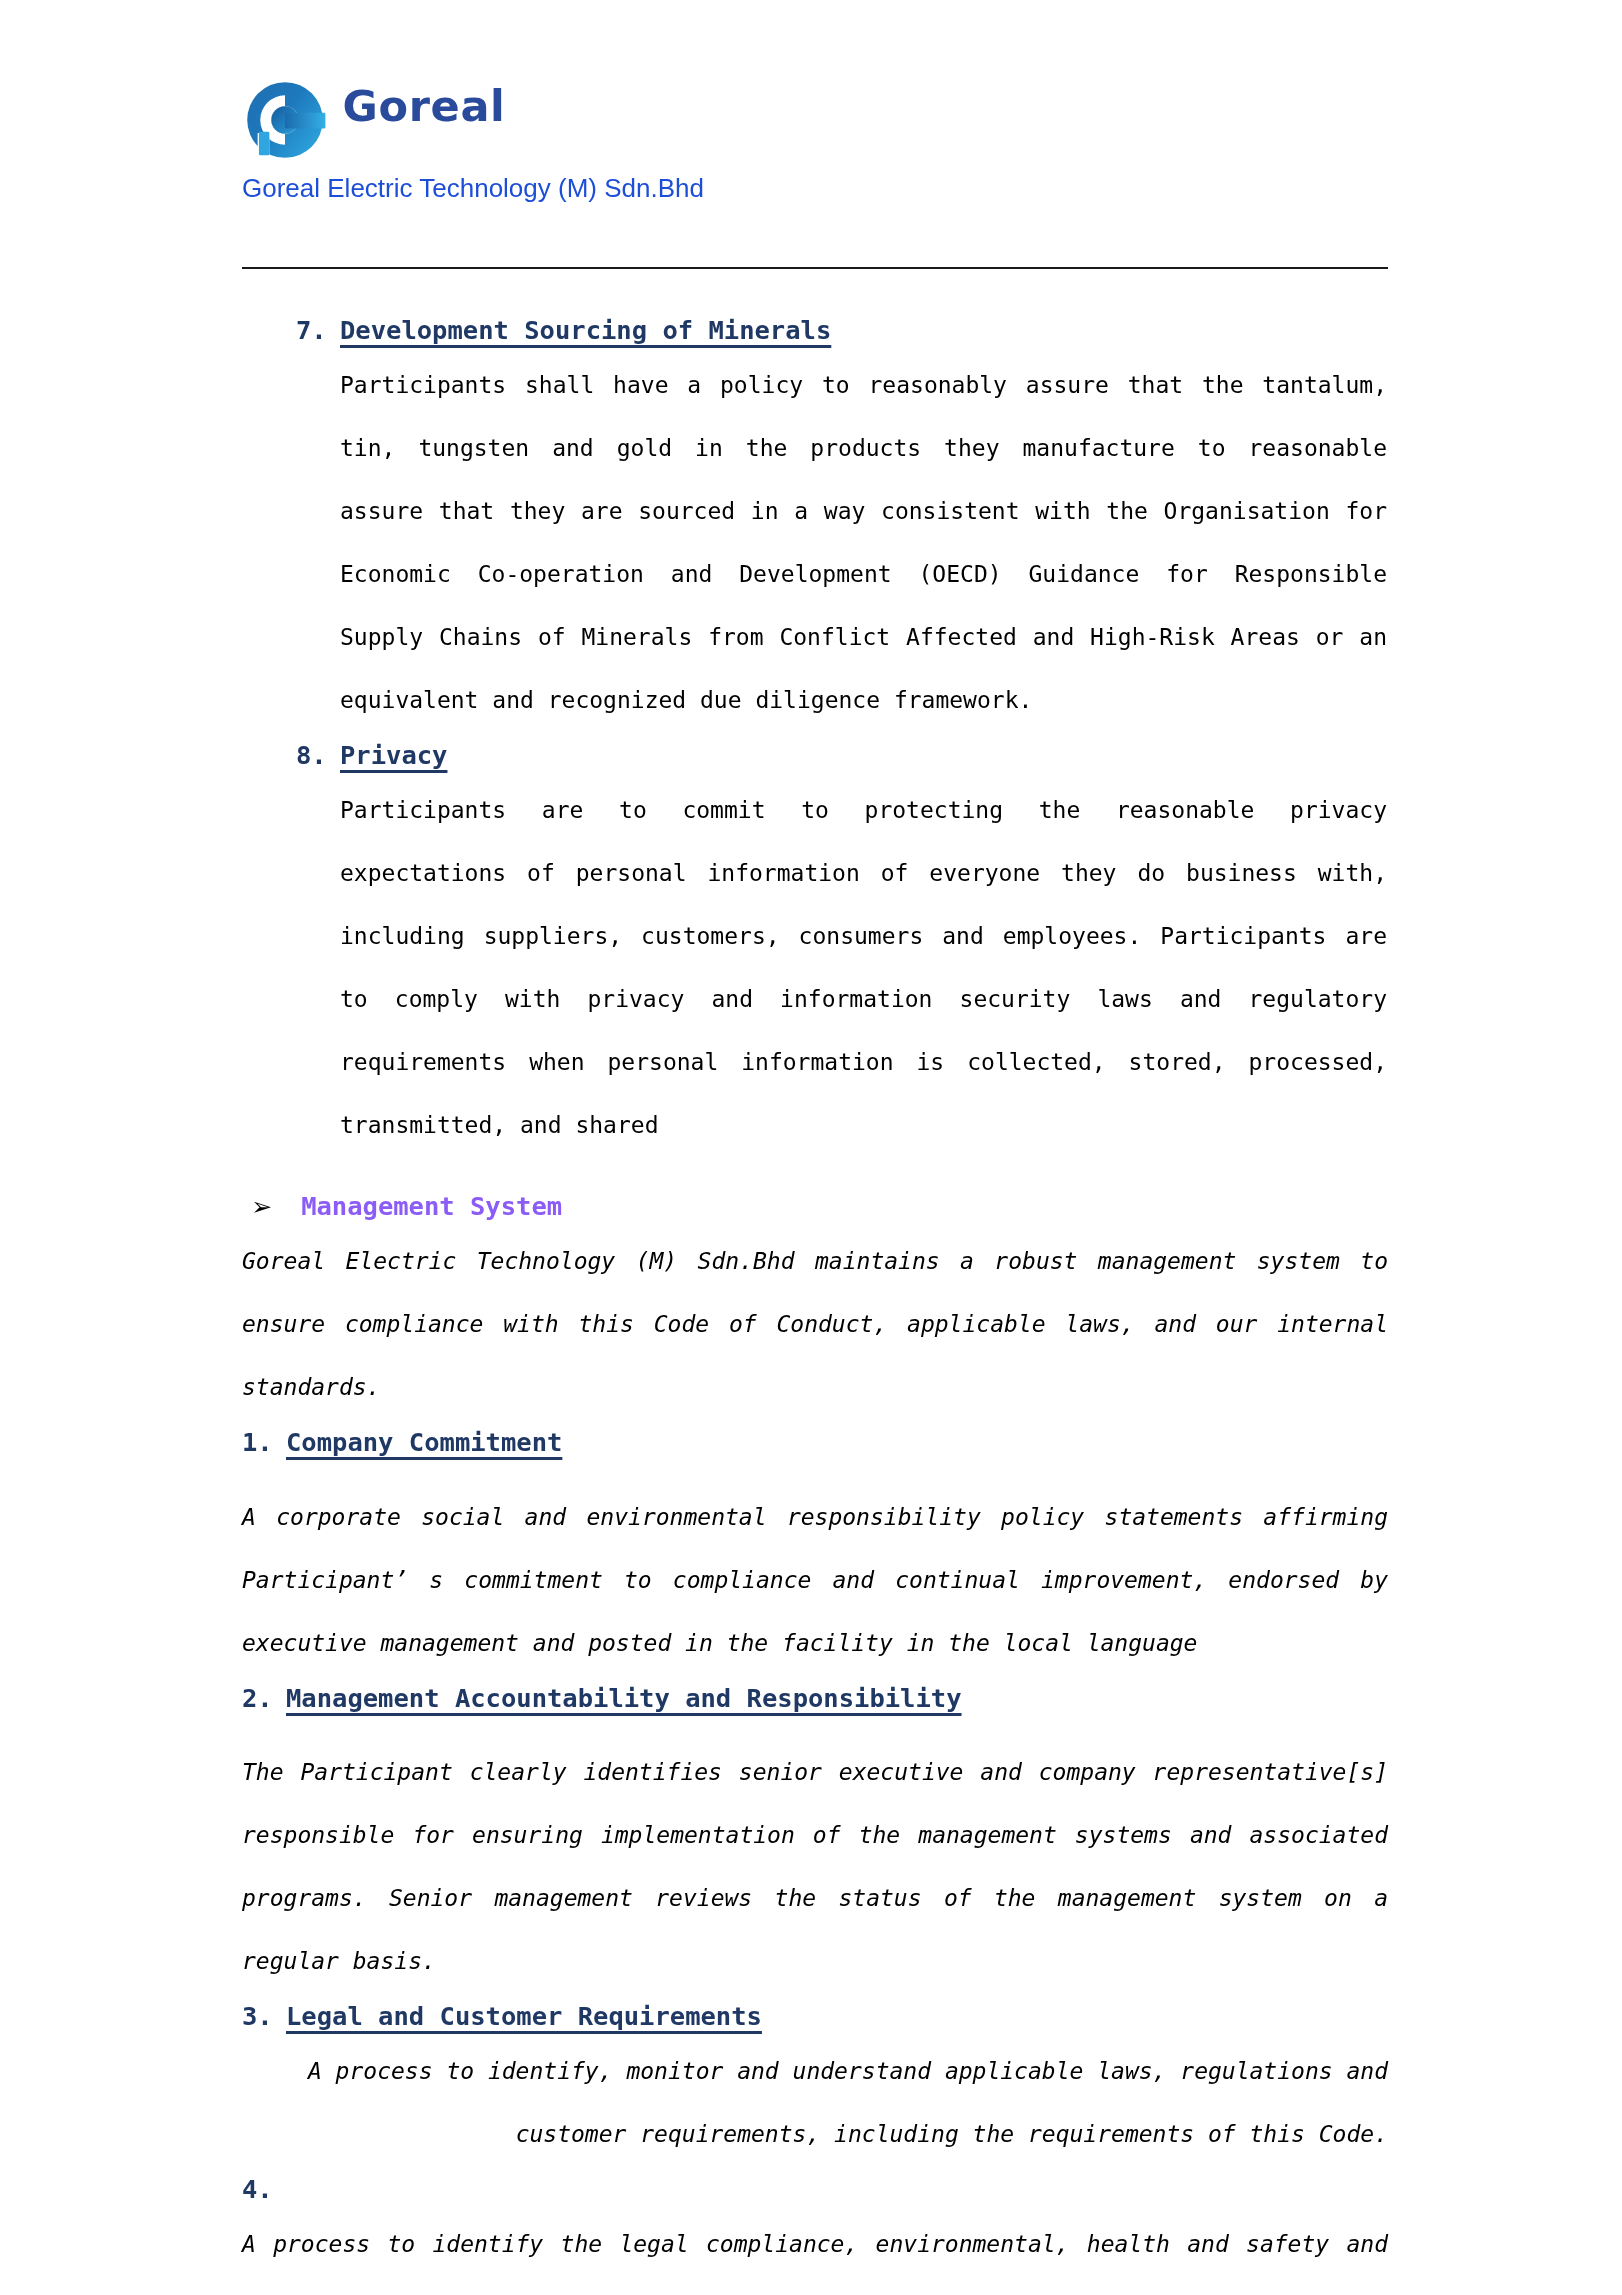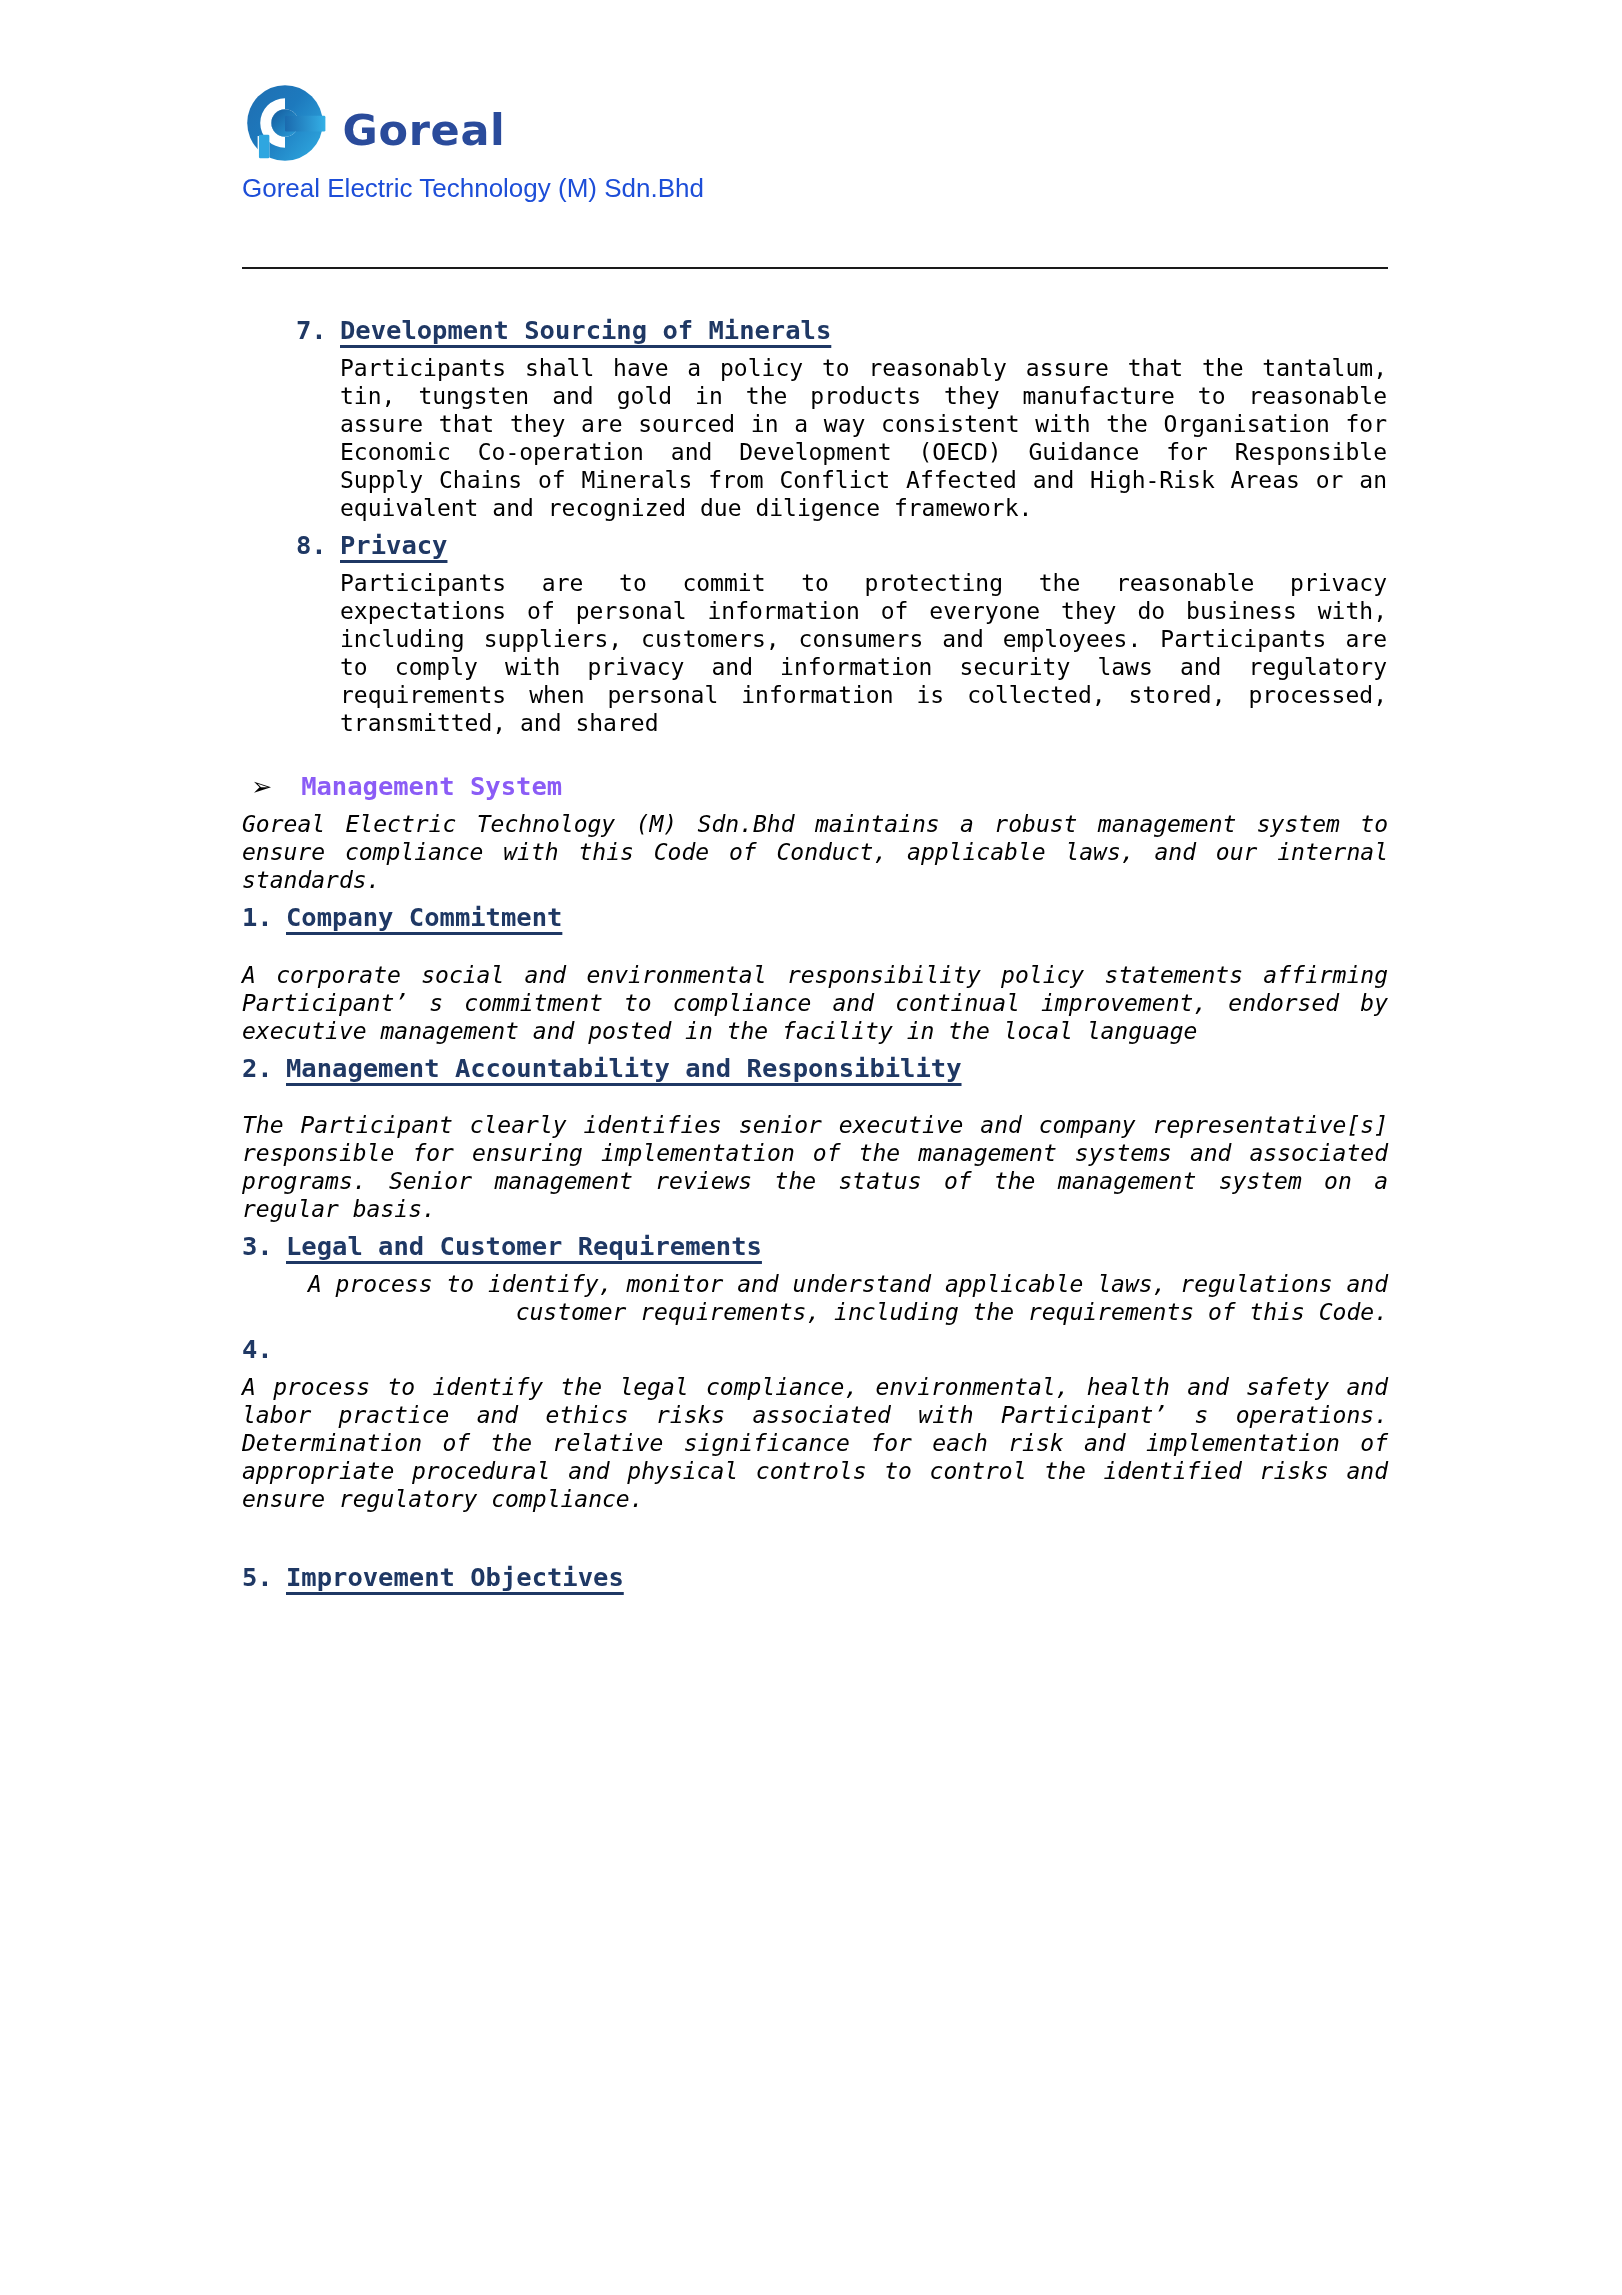--- a/index.html
+++ b/index.html
@@ -26,21 +26,21 @@
   
   .header {
     position: absolute;
     left: 242px;
     top: 77px;
     width: 1146px;
   }
 
   .logo-row {
     display: flex;
-    align-items: center;
+    align-items: flex-start;
     height: 92px;
   }
 
   .logo-mark {
     width: 86px;
     height: 86px;
     flex: 0 0 86px;
     position: relative;
   }
 
@@ -121,21 +121,21 @@
     text-decoration-thickness: 2.6px;
     color: #1F3864;
     white-space: nowrap;
   }
 
   .body-p {
     text-align: justify;
     text-justify: inter-word;
     font-family: "DejaVu Sans Mono", "Liberation Mono", monospace;
     font-size: 23px;
-    line-height: 28px;
+    line-height: 63px;
     color: #000000;
     margin: 0;
   }
 
   .body-p.sub {
     margin-left: 44px;
     width: 1047px;
   }
   .body-p.full {
     margin-left: 0;

